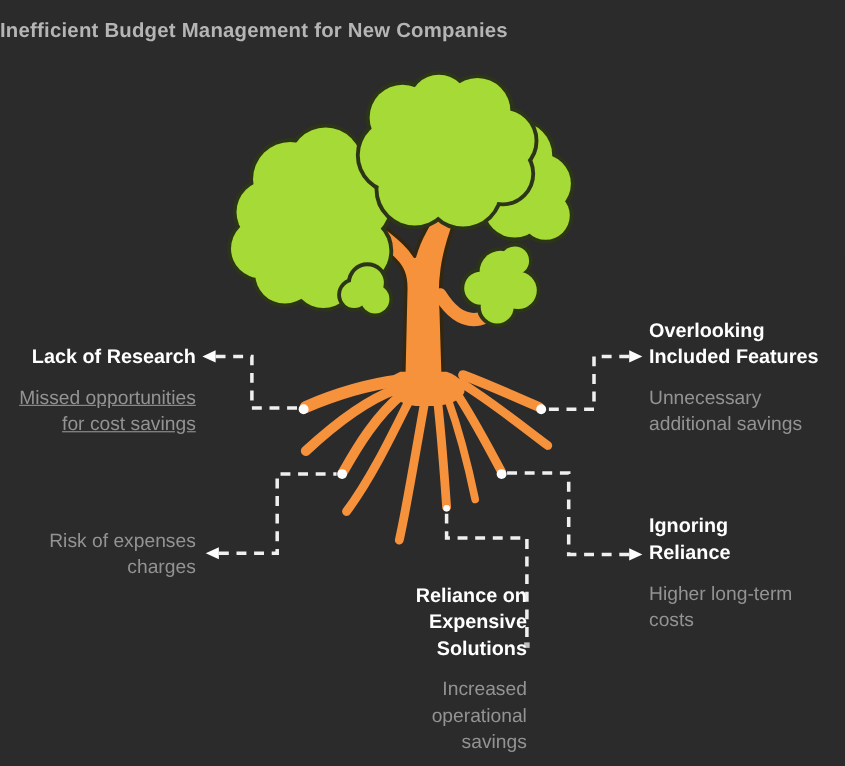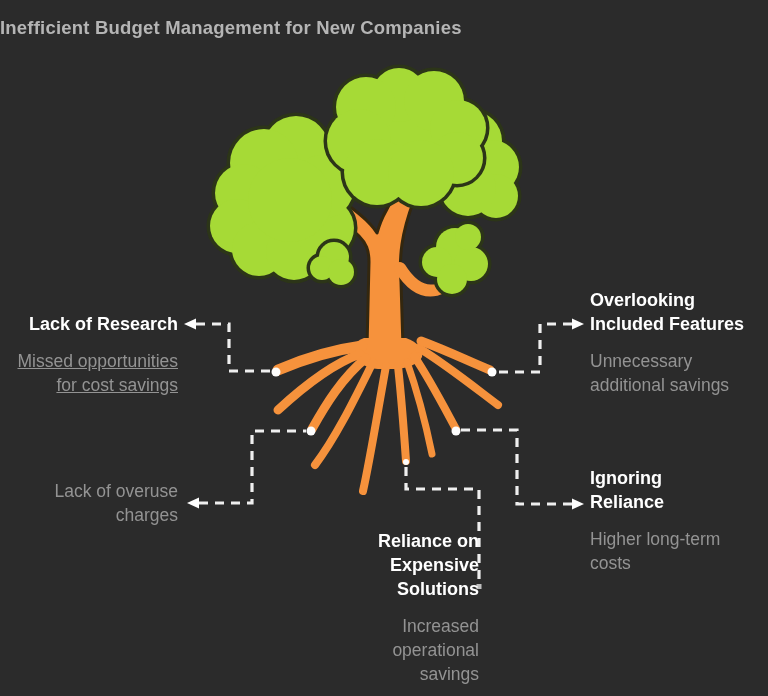--- a/index.html
+++ b/index.html
@@ -154,21 +154,21 @@
     <div class="h">Lack of Research</div>
     <div class="d">Missed opportunities for cost savings</div>
   </div>
 
   <div class="item" id="it2">
     <div class="h">Overlooking Included Features</div>
     <div class="d">Unnecessary additional savings</div>
   </div>
 
   <div class="item ra" id="it3">
-    <div class="d">Lack of overuse charges</div>
+    <div class="d">Risk of expenses charges</div>
   </div>
 
   <div class="item ra" id="it4">
     <div class="h">Reliance on Expensive Solutions</div>
     <div class="d">Increased operational savings</div>
   </div>
 
   <div class="item" id="it5">
     <div class="h">Ignoring Reliance</div>
     <div class="d">Higher long-term costs</div>

